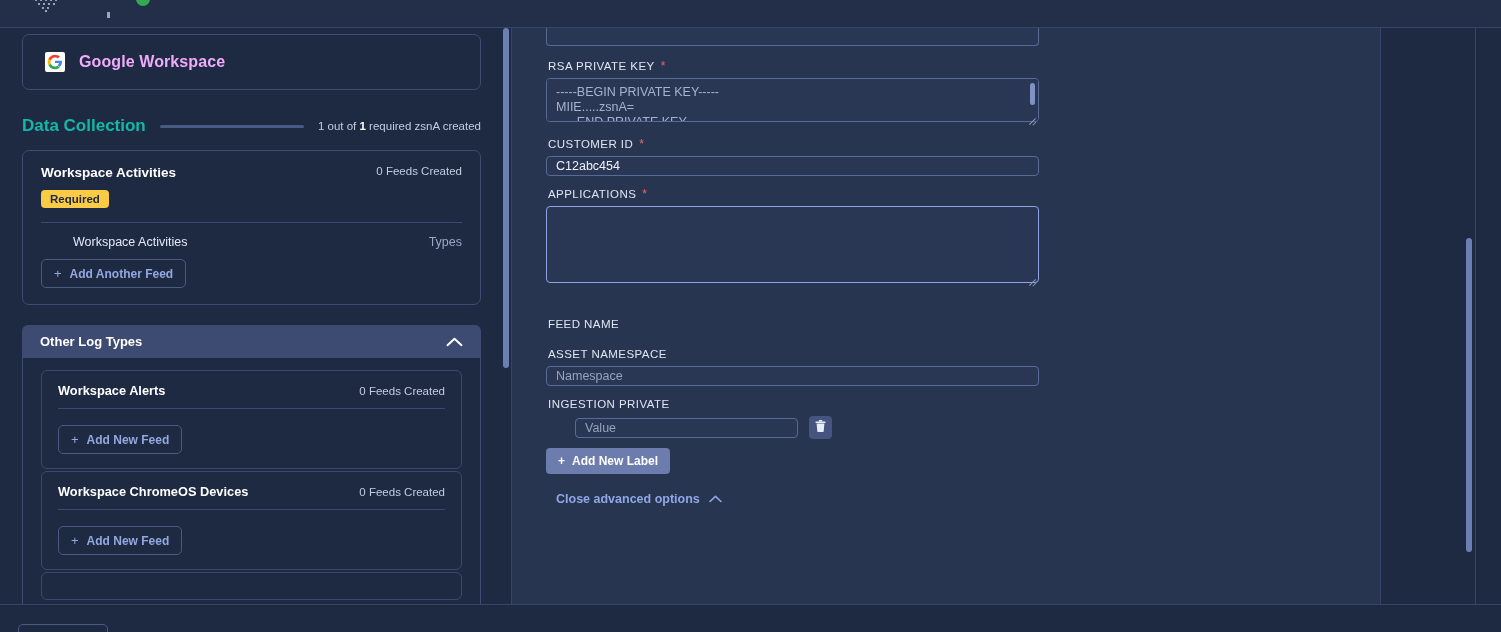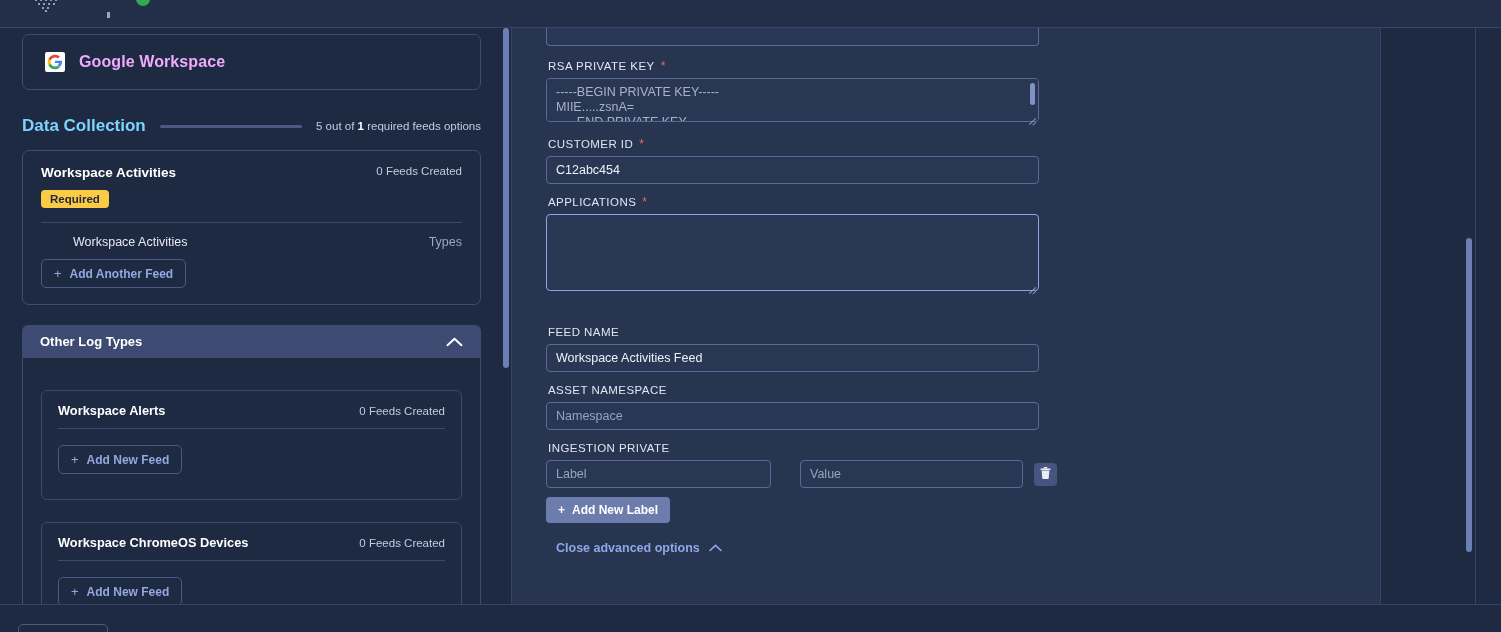--- a/index.html
+++ b/index.html
@@ -67,21 +67,21 @@
   }
   .product-name {
     color: #f0abfc; font-size: 16px; font-weight: 700; letter-spacing: .1px;
   }
 
   .dc-row {
     display: flex; align-items: center;
     margin: 26px 22px 0 22px;
     gap: 14px;
   }
-  .dc-title { color: #7dd3fc; font-size: 17px; font-weight: 700; }
+  .dc-title { color: #14b8a6; font-size: 17px; font-weight: 700; }
   .dc-bar {
     flex: 1; height: 3px; background: #4a5a84; border-radius: 2px;
     max-width: 175px;
   }
   .dc-count { color: #c3ccdf; font-size: 11.5px; margin-left: auto; white-space: nowrap; }
   .dc-count b { color: #fff; font-weight: 700; }
 
   .feed-card {
     margin: 14px 22px 0 22px;
     border: 1px solid #3e4c72;
@@ -125,22 +125,22 @@
   }
   .olt-header .t { color: #fff; font-size: 13px; font-weight: 700; }
   .chev { margin-left: auto; }
   .olt-body {
     border: 1px solid #3e4c72; border-top: none;
     border-radius: 0 0 6px 6px;
     padding: 10px 18px 18px 18px;
   }
   .sub-card {
     border: 1px solid #3a4870; border-radius: 6px;
-    padding: 12px 16px 25px 16px;
-    margin-top: 22px;
+    padding: 12px 16px 14px 16px;
+    margin-top: 2px;
   }
   .sub-head { display: flex; align-items: center; }
   .sub-title { color: #fff; font-size: 12.8px; font-weight: 700; }
   .sub-count { color: #c3ccdf; font-size: 11.5px; margin-left: auto; }
   .sub-hr { height: 1px; background: #3b4970; margin: 10px 0 16px 0; }
 
   
   .sb-track {
     position: absolute; left: 501px; top: 0;
     width: 12px; height: 576px;
@@ -165,21 +165,21 @@
   }
   .form { position: absolute; left: 10px; top: 0; width: 868px; padding: 0 24px; }
 
   .fld-label {
     color: #dfe5f1; font-size: 11.5px; letter-spacing: .45px;
     margin: 0 0 6px 2px; display: flex; align-items: center; gap: 6px;
   }
   .req-star { color: #e06a6a; font-size: 12px; line-height: 1; }
 
   .txt-input {
-    width: 493px; height: 28px;
+    width: 493px; height: 20px;
     background: #293755;
     border: 1px solid #5a6a97; border-radius: 4px;
     color: #eef1f8; font-size: 12.5px;
     padding: 0 9px;
     font-family: "Liberation Sans", sans-serif;
     outline: none;
   }
   .txt-input::placeholder { color: #97a3c0; }
 
   .ta {
@@ -306,21 +306,21 @@
             <path fill="#FBBC05" d="M11.4 28.4c-.5-1.4-.8-2.9-.8-4.4s.3-3 .7-4.4l-7.1-5.6C2.8 16.9 2 20.4 2 24s.8 7.1 2.2 10l7.2-5.6z"></path>
             <path fill="#EA4335" d="M24 10.4c4.1 0 6.9 1.8 8.5 3.3l6.2-6C34.9 4.2 29.9 2 24 2 15.4 2 7.9 7 4.2 14l7.1 5.6C13.2 14.2 18.2 10.4 24 10.4z"></path>
           </svg>
         </span>
         <span class="product-name">Google Workspace</span>
       </div>
 
       <div class="dc-row">
         <span class="dc-title">Data Collection</span>
         <span class="dc-bar"></span>
-        <span class="dc-count"><span>5 out of </span><b>1</b><span> required feeds options</span></span>
+        <span class="dc-count"><span>1 out of </span><b>1</b><span> required zsnA created</span></span>
       </div>
 
       <div class="feed-card">
         <div class="feed-head">
           <span class="feed-title">Workspace Activities</span>
           <span class="feed-count">0 Feeds Created</span>
         </div>
         <span class="badge-required">Required</span>
         <div class="hr"></div>
         <div class="feed-item">
@@ -421,36 +421,34 @@
       <div class="ta-wrap">
         <textarea class="ta focused" style="height: 77px;" autofocus=""></textarea>
         <div class="grip"></div>
       </div>
 
       <div style="height:31px"></div>
 
       <div class="fld-label">
         <span>FEED NAME</span>
       </div>
-      <input class="txt-input" value="Workspace Activities Feed" style="">
 
       <div style="height:12px"></div>
 
       <div class="fld-label">
         <span>ASSET NAMESPACE</span>
       </div>
       <input class="txt-input" placeholder="Namespace" style="">
 
       <div style="height:12px"></div>
 
       <div class="fld-label">
         <span>INGESTION PRIVATE</span>
       </div>
       <div class="labels-row">
-        <input class="txt-input lbl-input" placeholder="Label" style="">
         <input class="txt-input val-input" placeholder="Value" style="">
         <button class="trash-btn">
           <span>
             <svg width="11" height="12" viewBox="0 0 11 12" fill="#e9edf7">
               <rect x="0.5" y="1.6" width="10" height="1.5" rx=".4"></rect>
               <rect x="3.7" y="0" width="3.6" height="1.6" rx=".4"></rect>
               <path d="M1.6 3.6h7.8l-.7 7.6a.8.8 0 0 1-.8.8H3.1a.8.8 0 0 1-.8-.8z"></path>
             </svg>
           </span>
         </button>

